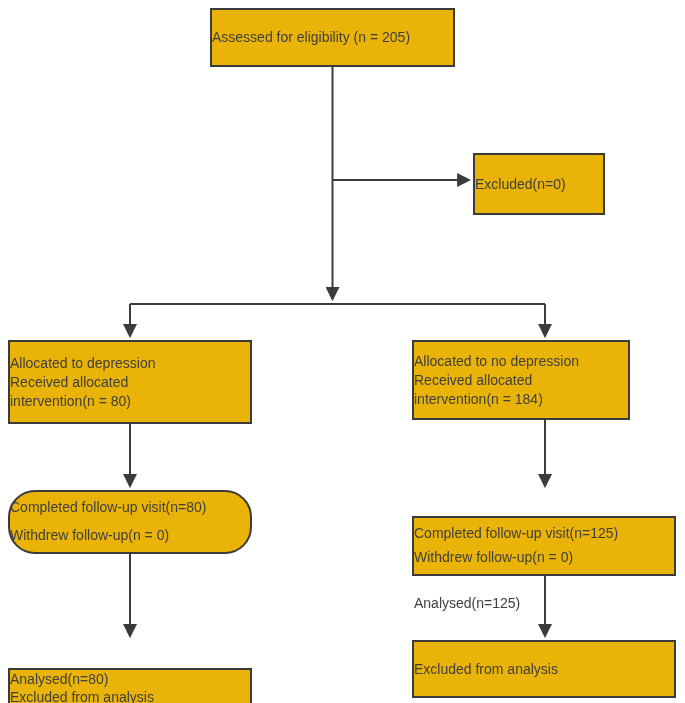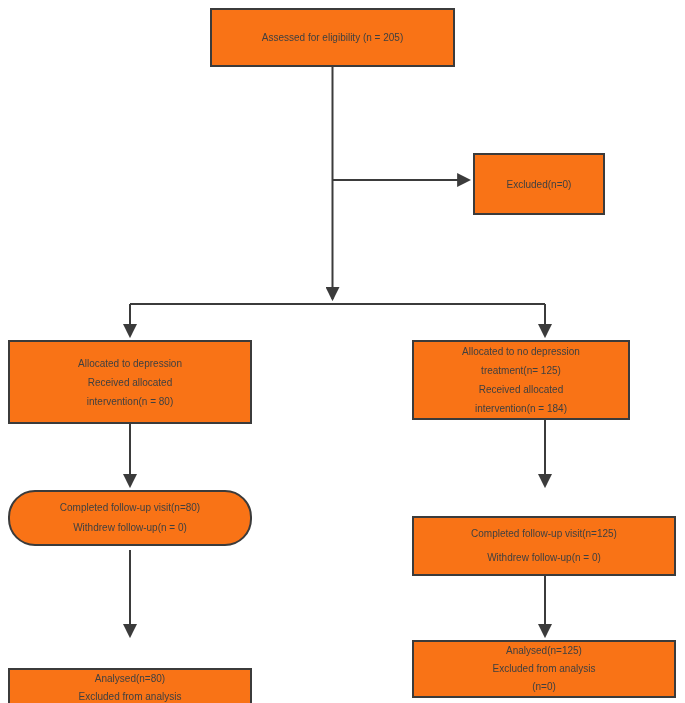--- a/index.html
+++ b/index.html
@@ -20,40 +20,39 @@
     position: absolute;
     left: 0;
     top: 0;
     width: 685px;
     height: 703px;
   }
   .box {
     position: absolute;
     box-sizing: border-box;
     border: 2px solid #3b3b3b;
-    background: #f97316;
+    background: #eab308;
     display: flex;
     flex-direction: column;
     align-items: center;
     justify-content: center;
-    text-align: center;
-    font-size: 10px;
+    font-size: 14px;
     line-height: 19px;
     color: #404040;
   }
   .box .line { display: block; width: 100%; }
   
   .box-assessed  { left: 210px; top: 8px;   width: 245px; height: 59px; }
   .box-excluded  { left: 473px; top: 153px; width: 132px; height: 62px; }
   .box-alloc-l   { left: 8px;   top: 340px; width: 244px; height: 84px; }
   .box-alloc-r   { left: 412px; top: 340px; width: 218px; height: 80px; }
-  .box-fu-l      { left: 8px;   top: 490px; width: 244px; height: 56px; border-radius: 27px; }
+  .box-fu-l      { left: 8px;   top: 490px; width: 244px; height: 64px; border-radius: 27px; }
   .box-fu-r      { left: 412px; top: 490px; width: 264px; height: 60px; margin-top: 26px; }
   .box-an-l      { left: 8px;   top: 640px; width: 244px; height: 58px; line-height: 18px; margin-top: 28px; }
-  .box-an-r      { left: 412px; top: 640px; width: 264px; height: 58px; line-height: 18px; }
+  .box-an-r      { left: 412px; top: 640px; width: 264px; height: 58px; line-height: 18px; gap: 48px; }
   .spread {
     justify-content: space-between;
     padding: 6px 0 7px 0;
   }
 </style>
 </head>
 <body>
 
 <div class="canvas">
 
@@ -85,21 +84,20 @@
   </div>
 
   <div class="box box-alloc-l">
     <span class="line">Allocated to depression</span>
     <span class="line">Received allocated</span>
     <span class="line">intervention(n = 80)</span>
   </div>
 
   <div class="box box-alloc-r">
     <span class="line">Allocated to no depression</span>
-    <span class="line">treatment(n= 125)</span>
     <span class="line">Received allocated</span>
     <span class="line">intervention(n = 184)</span>
   </div>
 
   <div class="box box-fu-l spread">
     <span class="line">Completed follow-up visit(n=80)</span>
     <span class="line">Withdrew follow-up(n = 0)</span>
   </div>
 
   <div class="box box-fu-r spread">

